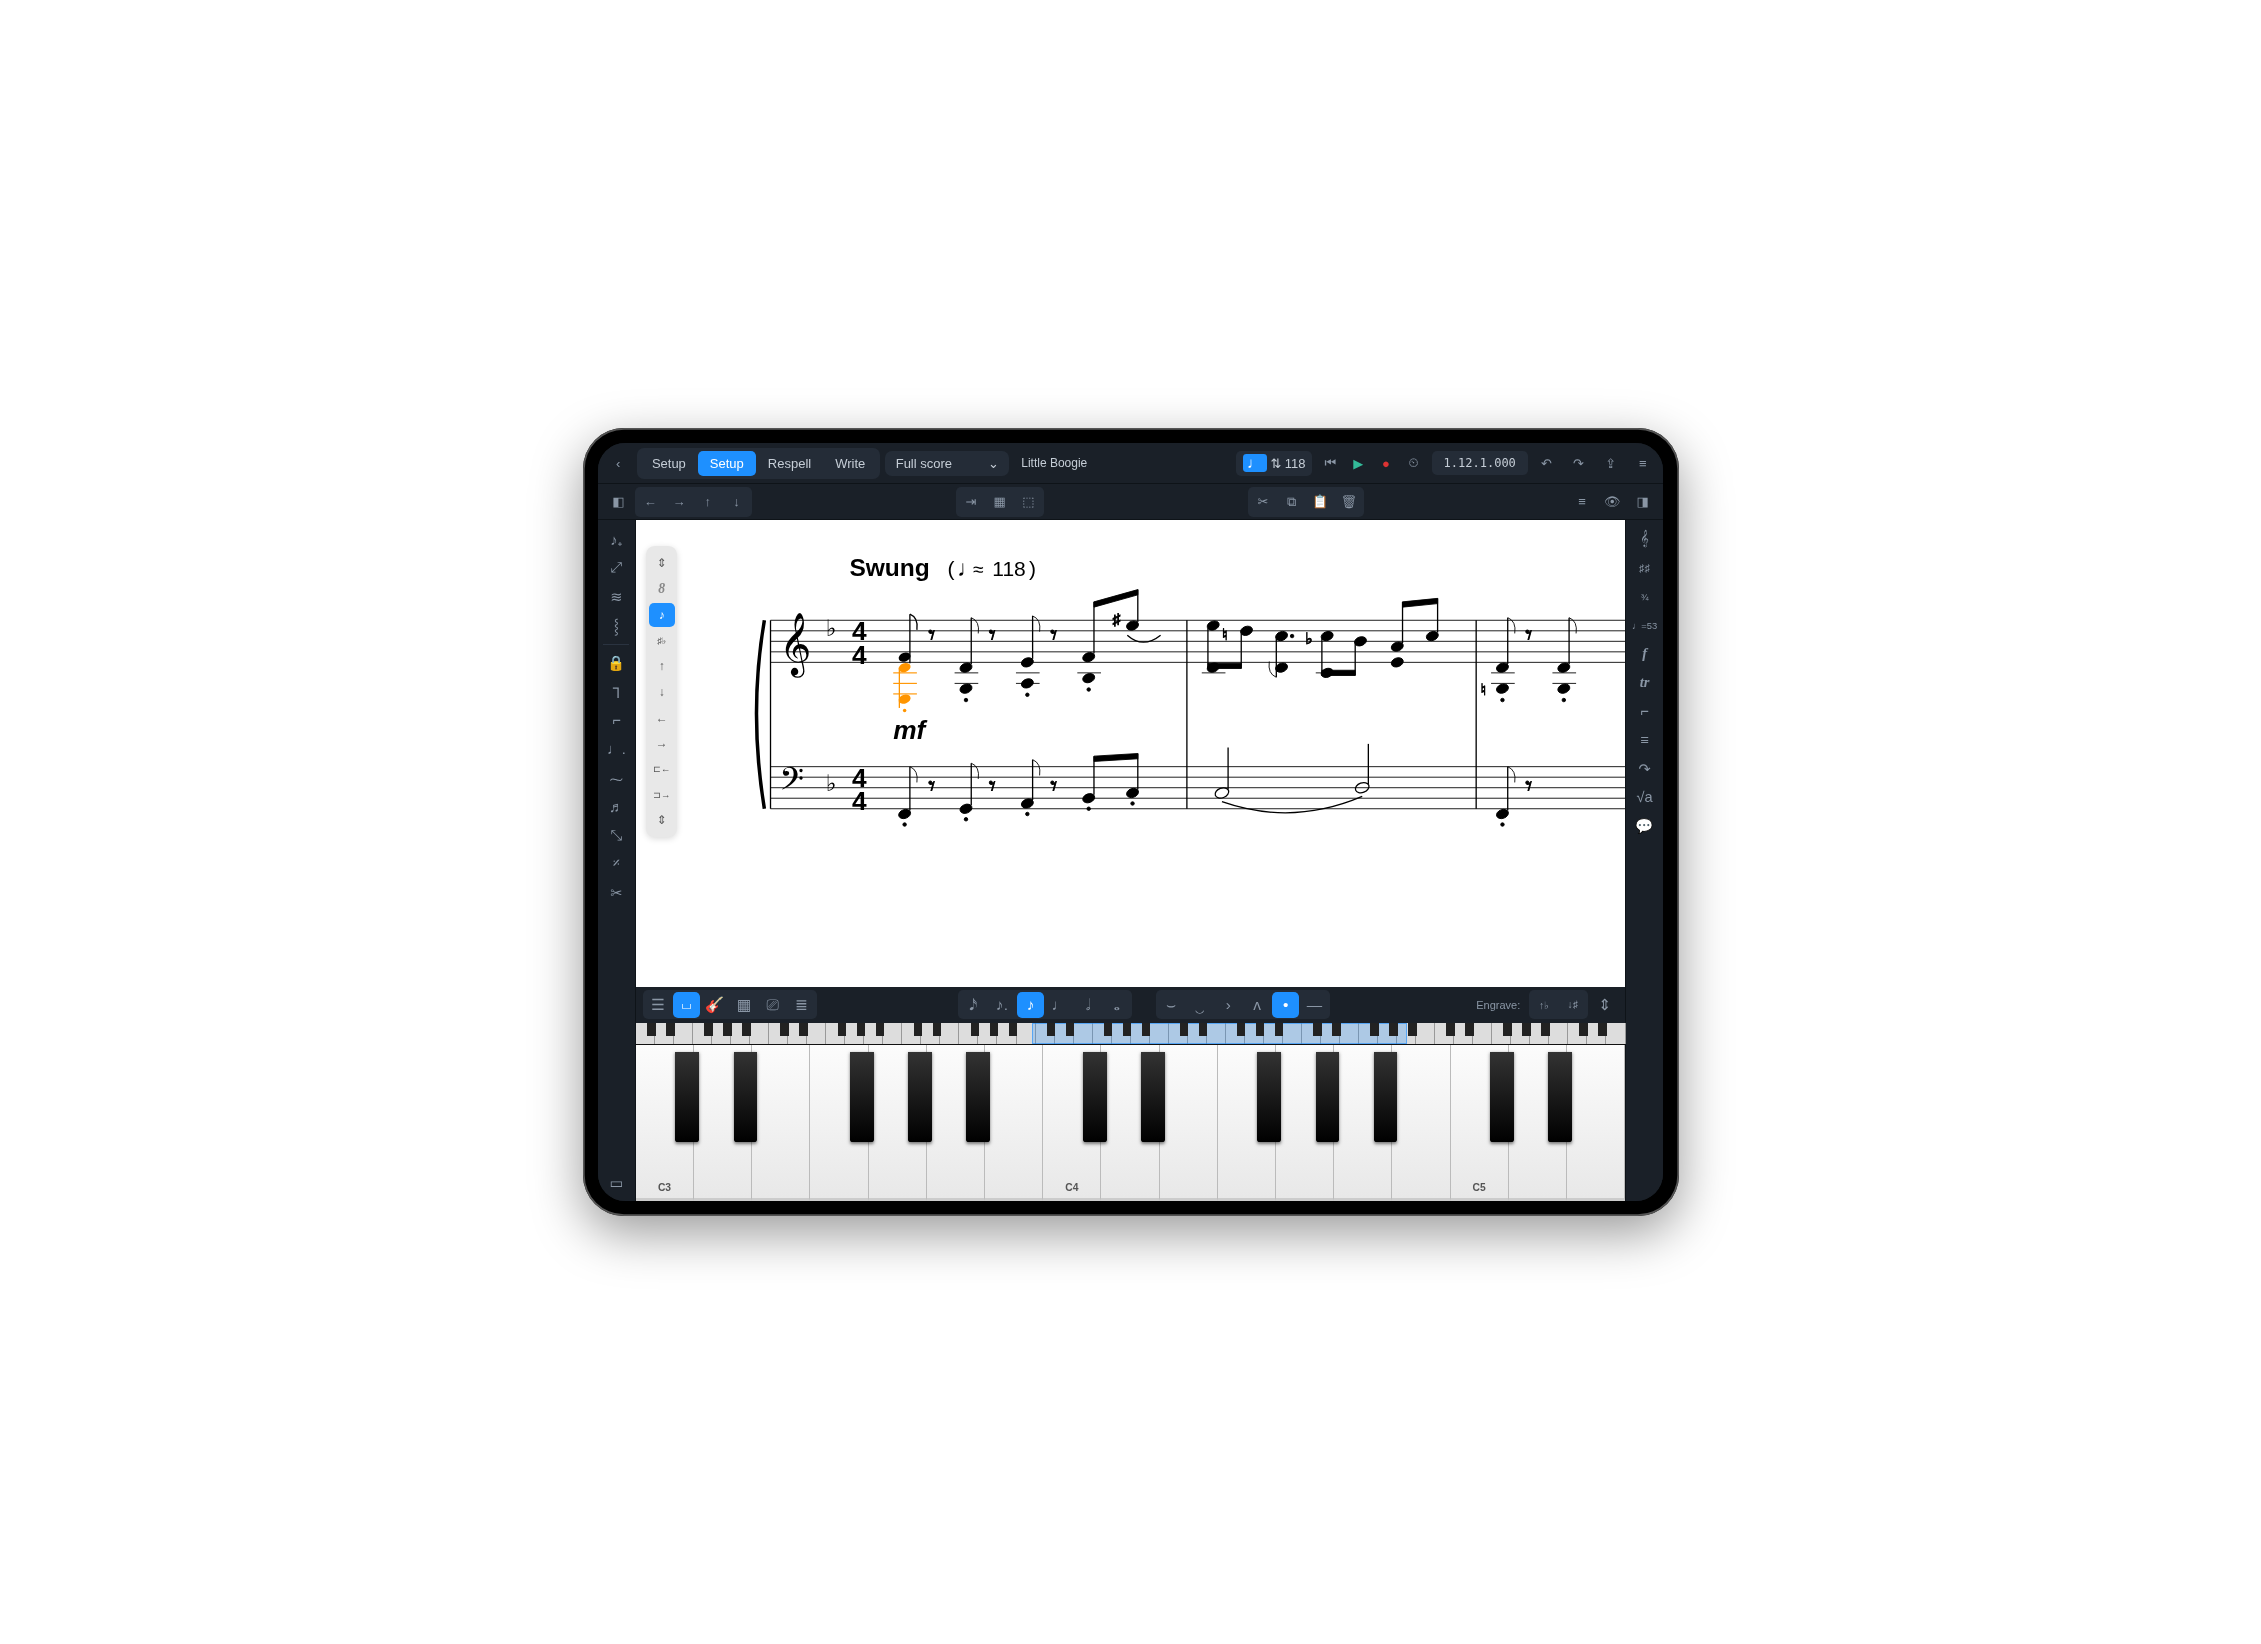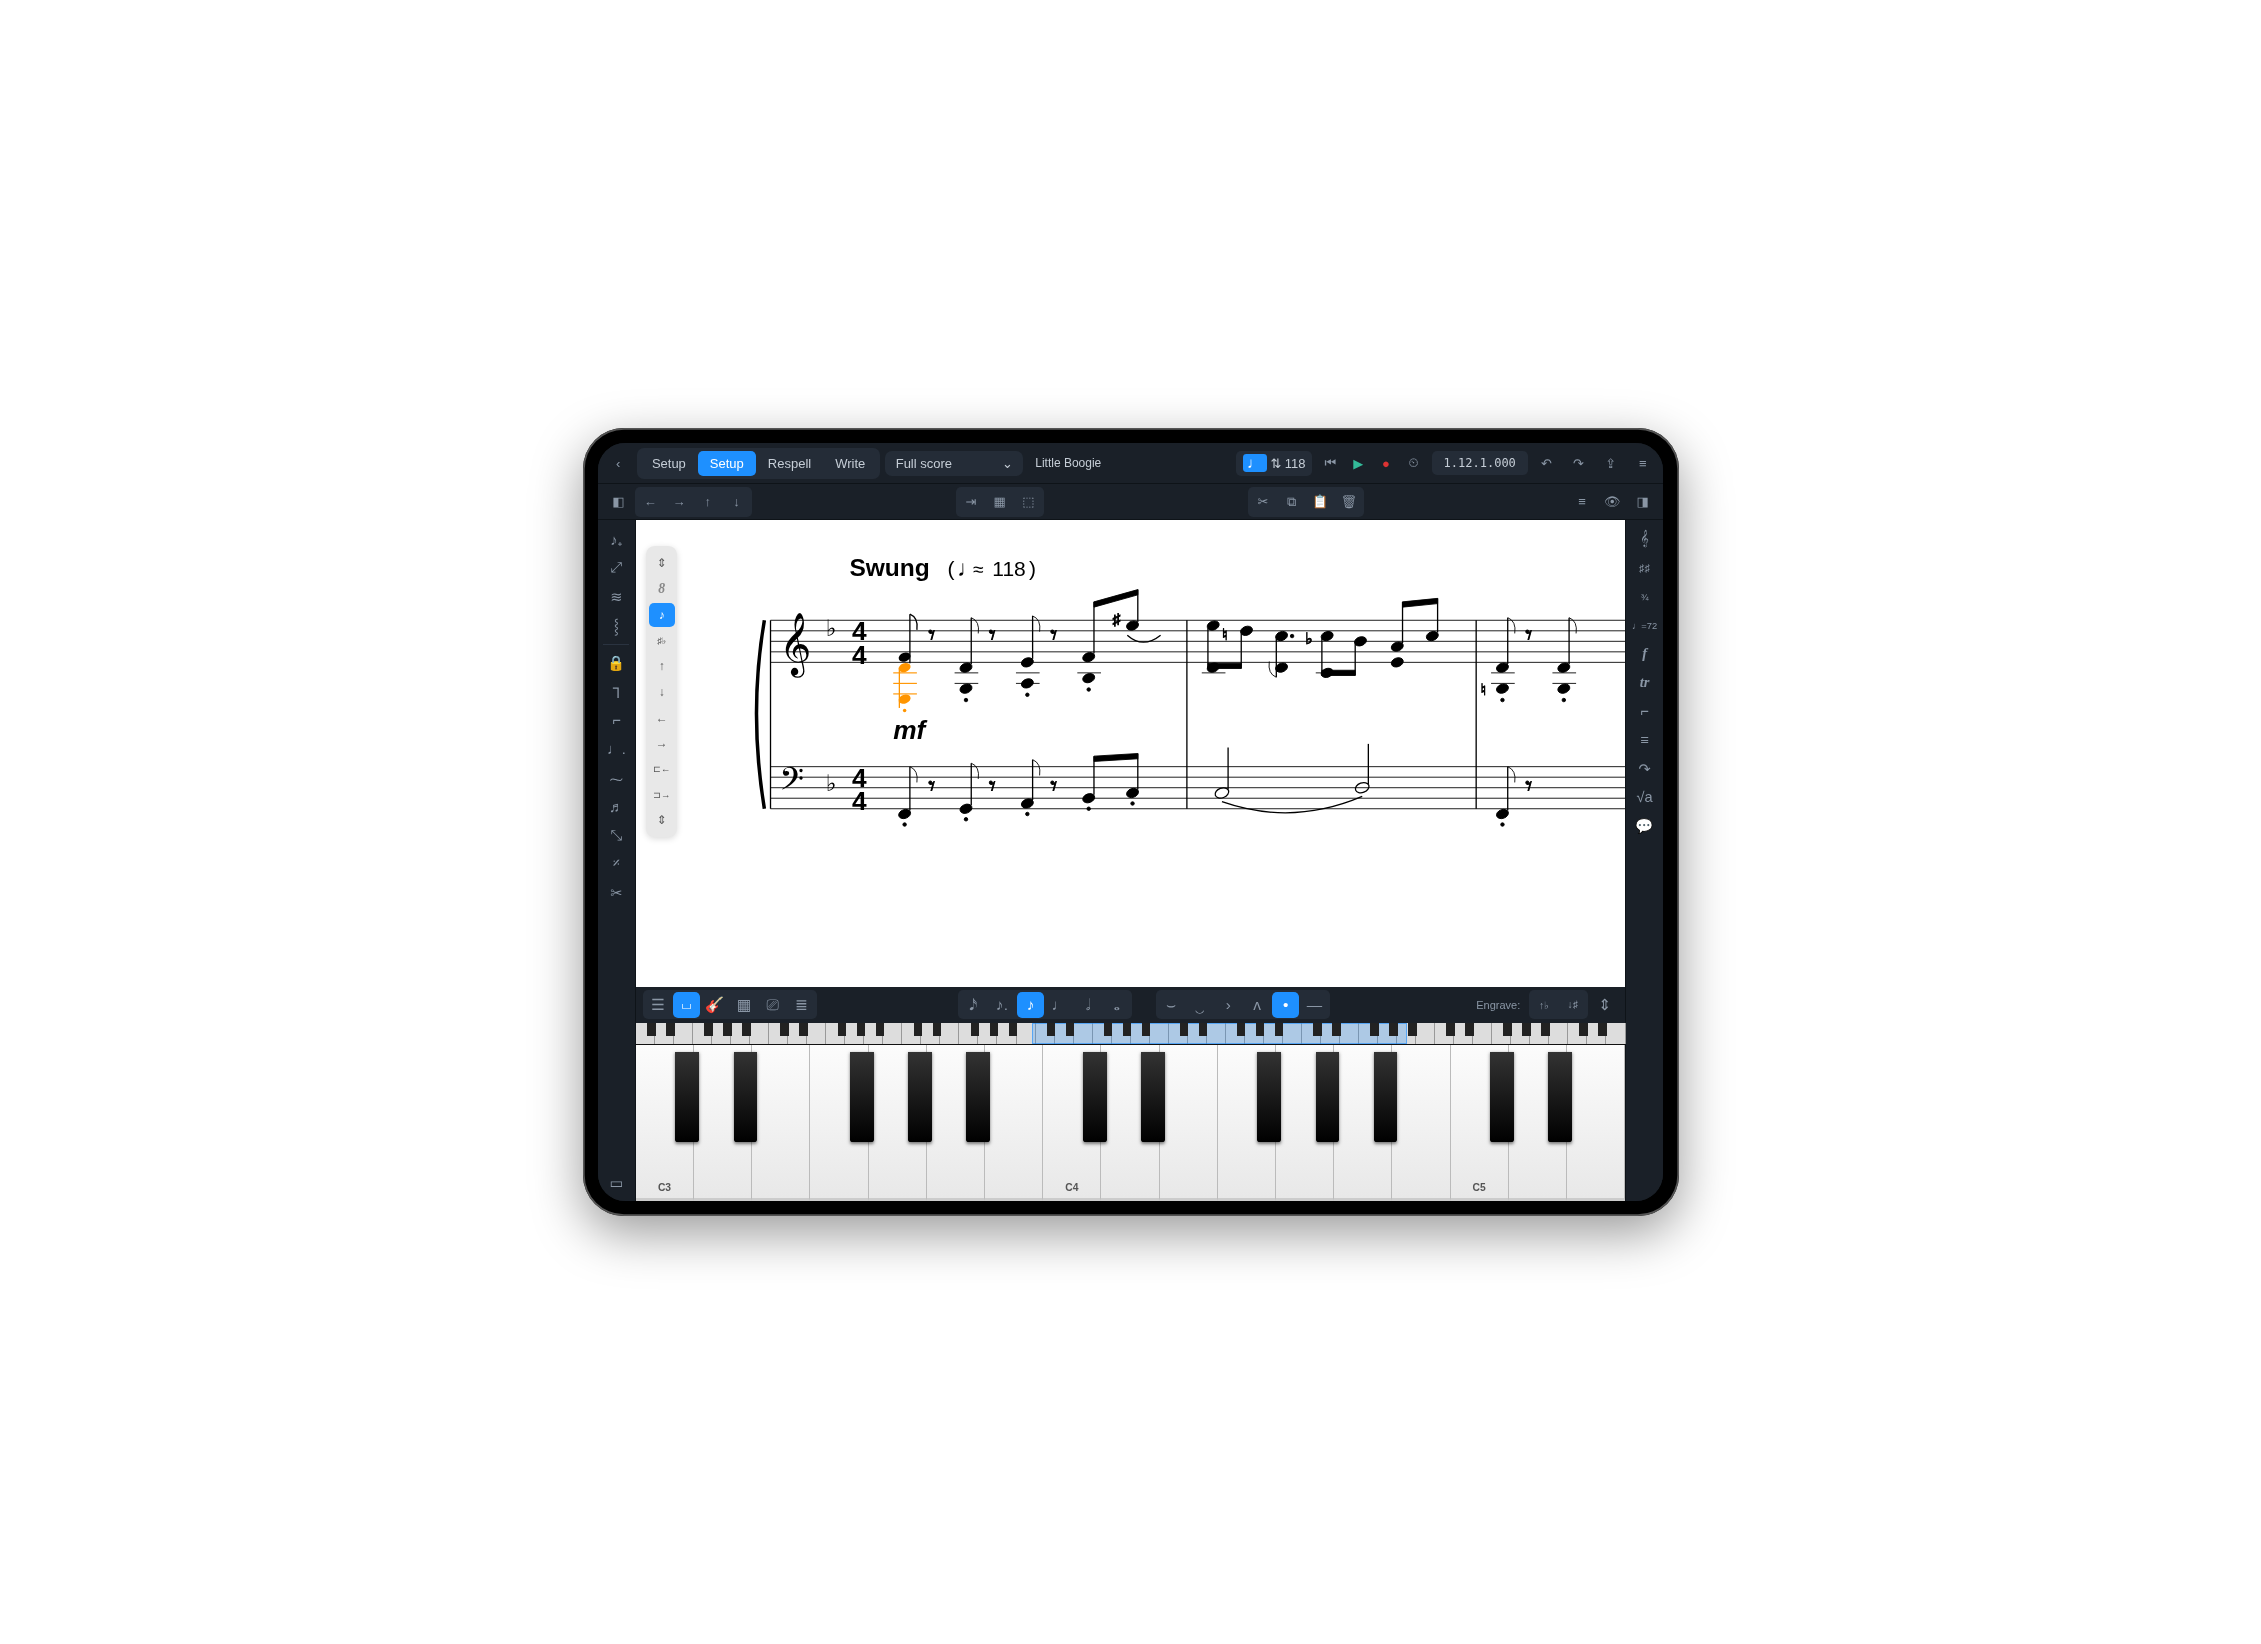--- a/index.html
+++ b/index.html
@@ -4,21 +4,21 @@
 <style>
 *{box-sizing:border-box;margin:0;padding:0;font-family:-apple-system,BlinkMacSystemFont,sans-serif;-webkit-user-select:none;user-select:none}
 body{background:#fff;display:flex;align-items:center;justify-content:center;min-height:100vh}
 .tablet{width:1096px;height:788px;background:#000;border-radius:41px;padding:15.4px;box-shadow:0 17px 51px rgba(0,0,0,.4),0 0 0 1.7px #555 inset;position:relative}
 .screen{width:100%;height:100%;background:#1a2028;border-radius:27px;overflow:hidden;display:flex;flex-direction:column}
 .topbar{height:41px;background:#1a2028;display:flex;align-items:center;padding:0 6.9px;gap:5.1px;border-bottom:0.9px solid #0e1318}
 .ico-btn{width:27px;height:27px;border-radius:5.1px;display:flex;align-items:center;justify-content:center;color:#8a96a5;cursor:pointer;font-size:13px}
 .tab{padding:5.1px 12px;border-radius:5.1px;color:#c5cdd6;font-size:13px;cursor:pointer}
 .tab.active{background:#1e90ff;color:#fff}
 .tabs-group{display:flex;background:#242c37;border-radius:6.9px;padding:3px}
-.layout-sel{background:#242c37;border-radius:6.9px;padding:5.1px 10.3px;color:#c5cdd6;font-size:13px;display:flex;align-items:center;gap:50px;cursor:pointer}
+.layout-sel{background:#242c37;border-radius:6.9px;padding:5.1px 10.3px;color:#c5cdd6;font-size:13px;display:flex;align-items:center;gap:36px;cursor:pointer}
 .title-field{color:#c5cdd6;font-size:12px;padding:5.1px 6.9px;flex:0 0 auto;min-width:120px}
 .spacer{flex:1}
 .tempo-box{display:flex;align-items:center;gap:3.4px;background:#242c37;border-radius:5.1px;padding:3.4px 6.9px;color:#c5cdd6;font-size:13px}
 .tempo-box .note{background:#1e90ff;color:#fff;border-radius:3.4px;padding:0 4.3px;font-size:15.4px}
 .transport{display:flex;gap:1.7px}
 .transport .ico-btn{width:26px}
 .record-ico{color:#d33}
 .play-ico{color:#3b9}
 .pos-display{background:#242c37;border-radius:5.1px;padding:5.1px 12px;color:#c5cdd6;font-size:12px;font-family:monospace}
 .secondbar{height:36px;background:#1a2028;display:flex;align-items:center;padding:0 6.9px;gap:3.4px;border-bottom:0.9px solid #0e1318}
@@ -506,21 +506,21 @@
                 <div class="black-key" style="left: 92.2353%;"></div>
               </div>
       </div>
     </div>
   </div>
 
   <div class="sidebar right">
     <div class="side-ico">𝄞</div>
     <div class="side-ico" style="font-size:11px">♯♯</div>
     <div class="side-ico" style="font-size:9.4px;line-height:1">¾</div>
-    <div class="side-ico" style="font-size:9.4px">♩=72</div>
+    <div class="side-ico" style="font-size:9.4px">♩=53</div>
     <div class="side-ico italic">f</div>
     <div class="side-ico italic">tr</div>
     <div class="side-ico">⌐</div>
     <div class="side-ico">≡</div>
     <div class="side-ico">↷</div>
     <div class="side-ico">√a</div>
     <div class="side-ico">💬</div>
   </div>
 
 </div>

